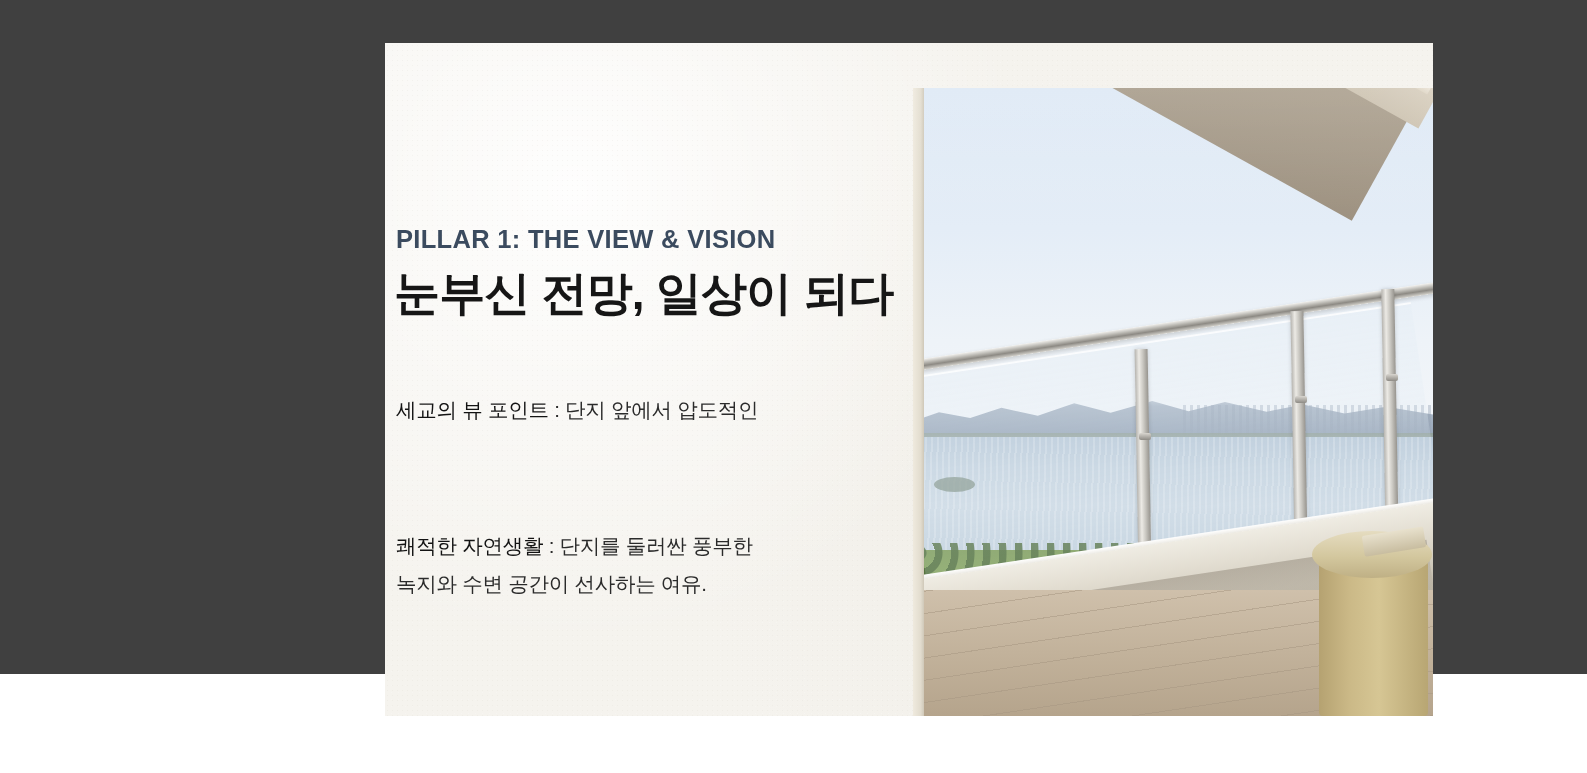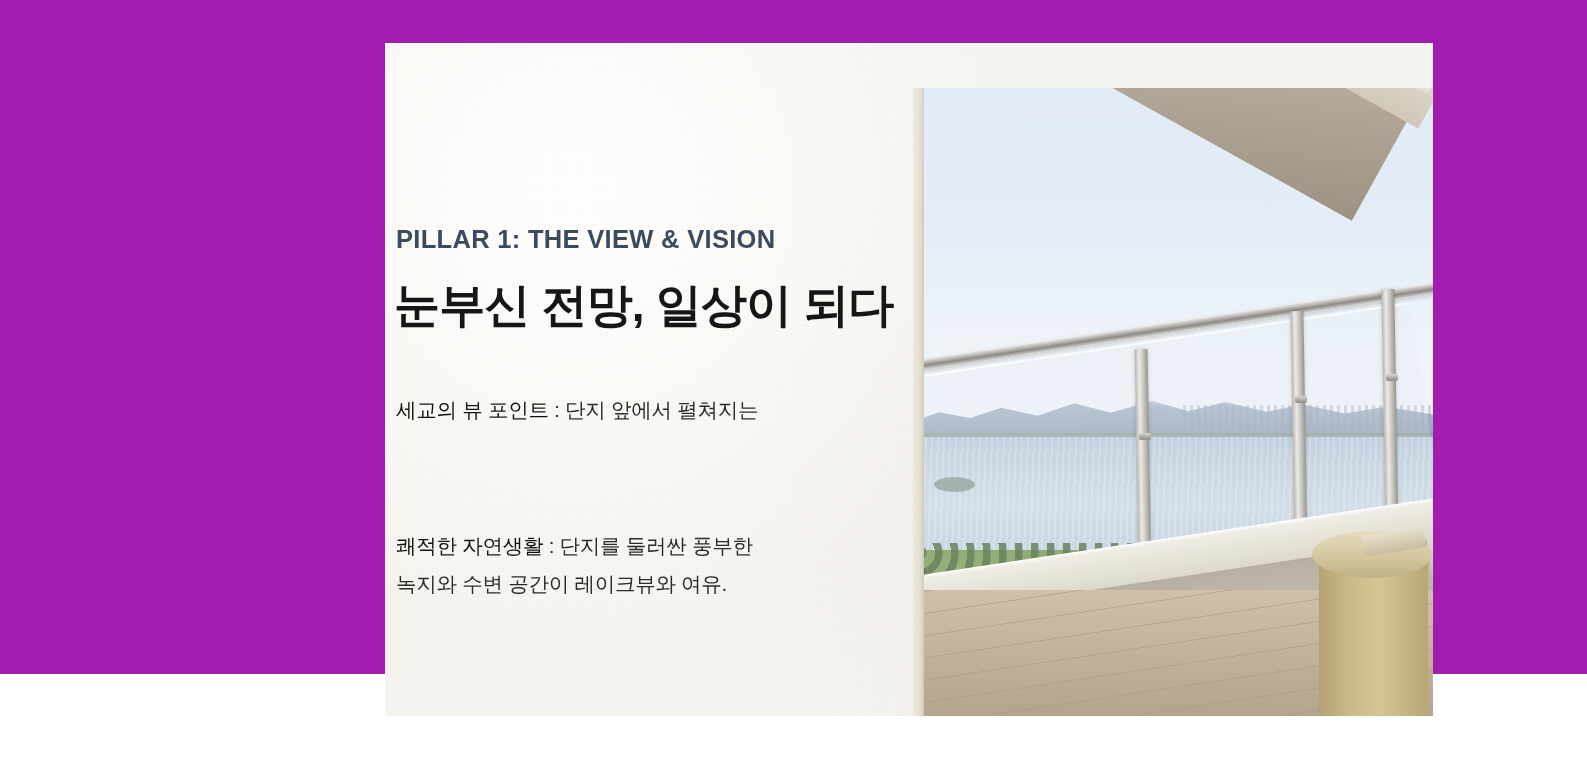--- a/index.html
+++ b/index.html
@@ -9,21 +9,21 @@
     height: 773px;
     background: #ffffff;
     font-family: "Liberation Sans", "DejaVu Sans", sans-serif;
     overflow: hidden;
   }
 
   #stage {
     position: relative;
     width: 1587px;
     height: 674px;
-    background: #a21caf;
+    background: #404040;
   }
 
   
   .slide-card {
     position: absolute;
     left: 385px;
     top: 43px;
     width: 1048px;
     height: 673px;
     background:
@@ -70,21 +70,20 @@
 
   .headline {
     position: absolute;
     left: -2px;
     top: 220px;
     font-size: 46px;
     font-weight: 700;
     letter-spacing: -.018em;
     color: #161616;
     white-space: nowrap;
-    margin-top: 12px;
   }
 
   .body-block {
     position: absolute;
     left: 0;
     width: 470px;
   }
   .body-block.b1 { top: 348px; }
   .body-block.b2 { top: 463px; margin-top: 21px; }
 
@@ -327,26 +326,26 @@
 
   <div class="slide-card">
 
     <div class="text-col">
 
       <div class="eyebrow">PILLAR 1: THE VIEW &amp; VISION</div>
 
       <h1 class="headline">눈부신 전망, 일상이 되다</h1>
 
       <div class="body-block b1">
-        <div class="body-line"><span class="body-label">세교의 뷰 포인트</span><span class="body-sep"> : </span><span>단지 앞에서 펼쳐지는</span></div>
+        <div class="body-line"><span class="body-label">세교의 뷰 포인트</span><span class="body-sep"> : </span><span>단지 앞에서 압도적인</span></div>
       </div>
 
       <div class="body-block b2">
         <div class="body-line"><span class="body-label">쾌적한 자연생활</span><span class="body-sep"> : </span><span>단지를 둘러싼 풍부한</span></div>
-        <div class="body-line">녹지와 수변 공간이 레이크뷰와 여유.</div>
+        <div class="body-line">녹지와 수변 공간이 선사하는 여유.</div>
       </div>
 
     </div>
 
     <div class="photo">
       <div class="ph-layer sky"></div>
       <div class="ph-layer mountains"></div>
       <div class="ph-layer skyline"></div>
       <div class="ph-layer far-shore"></div>
       <div class="ph-layer lake"></div>

